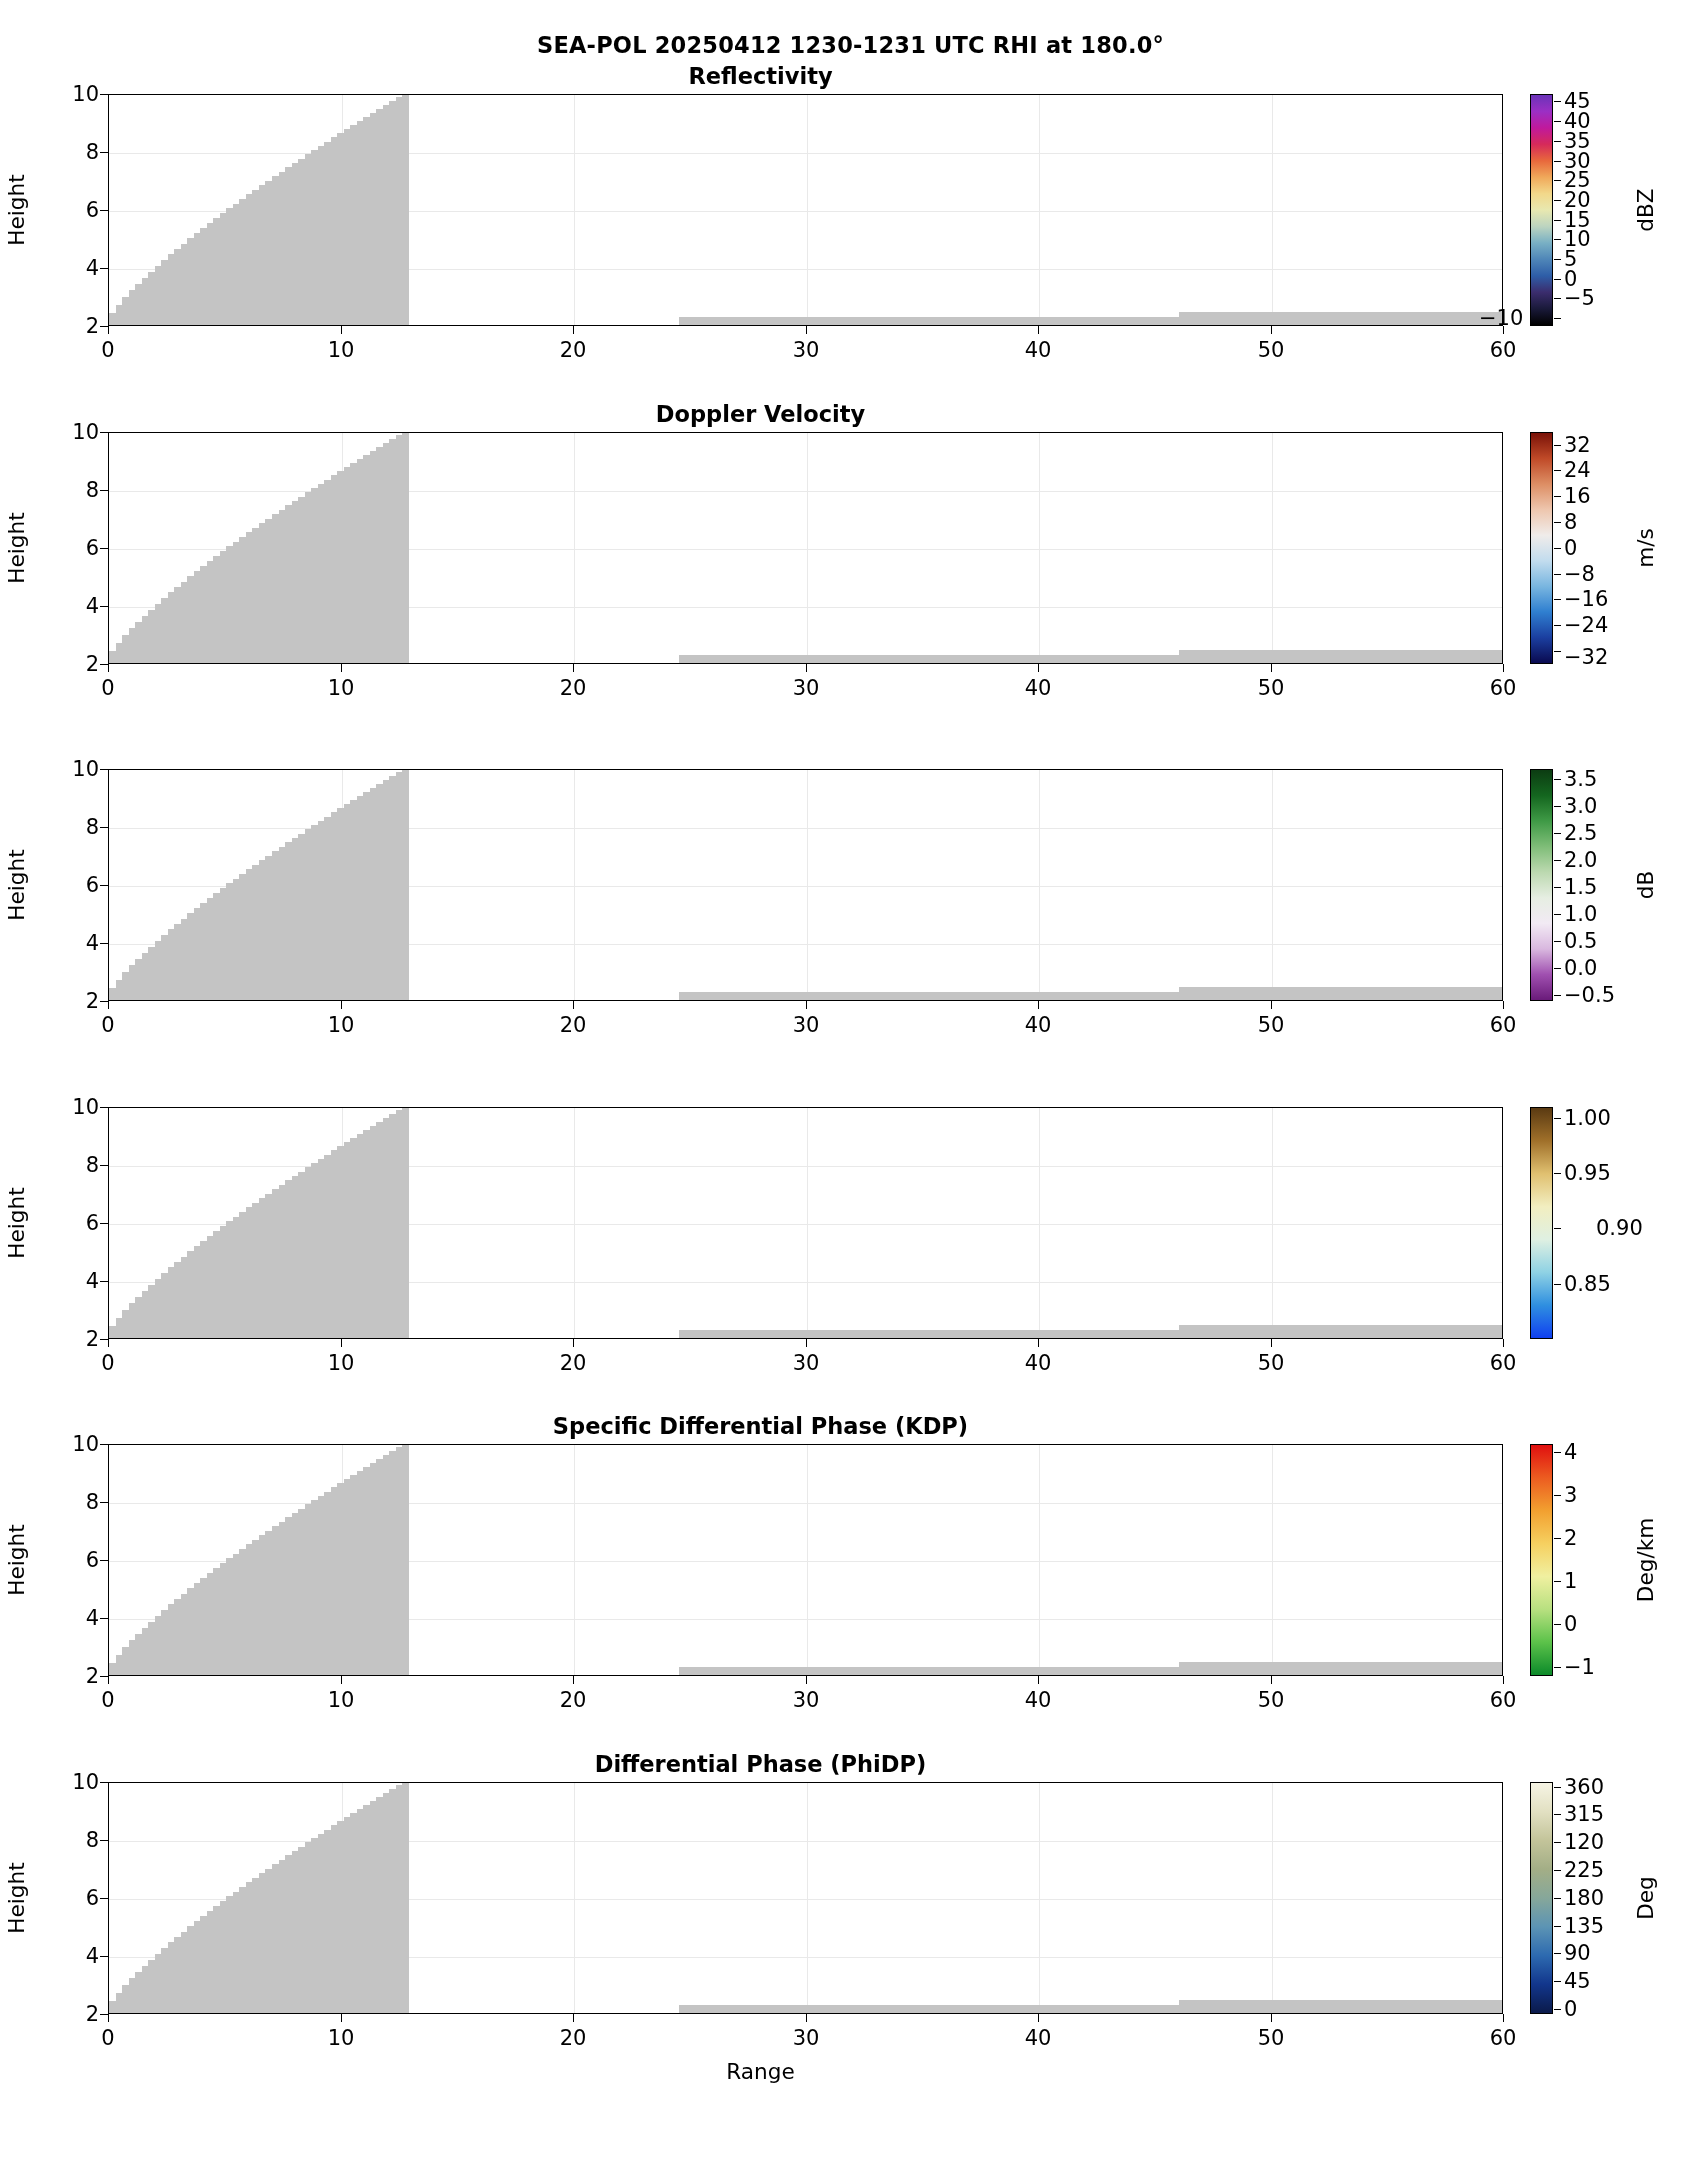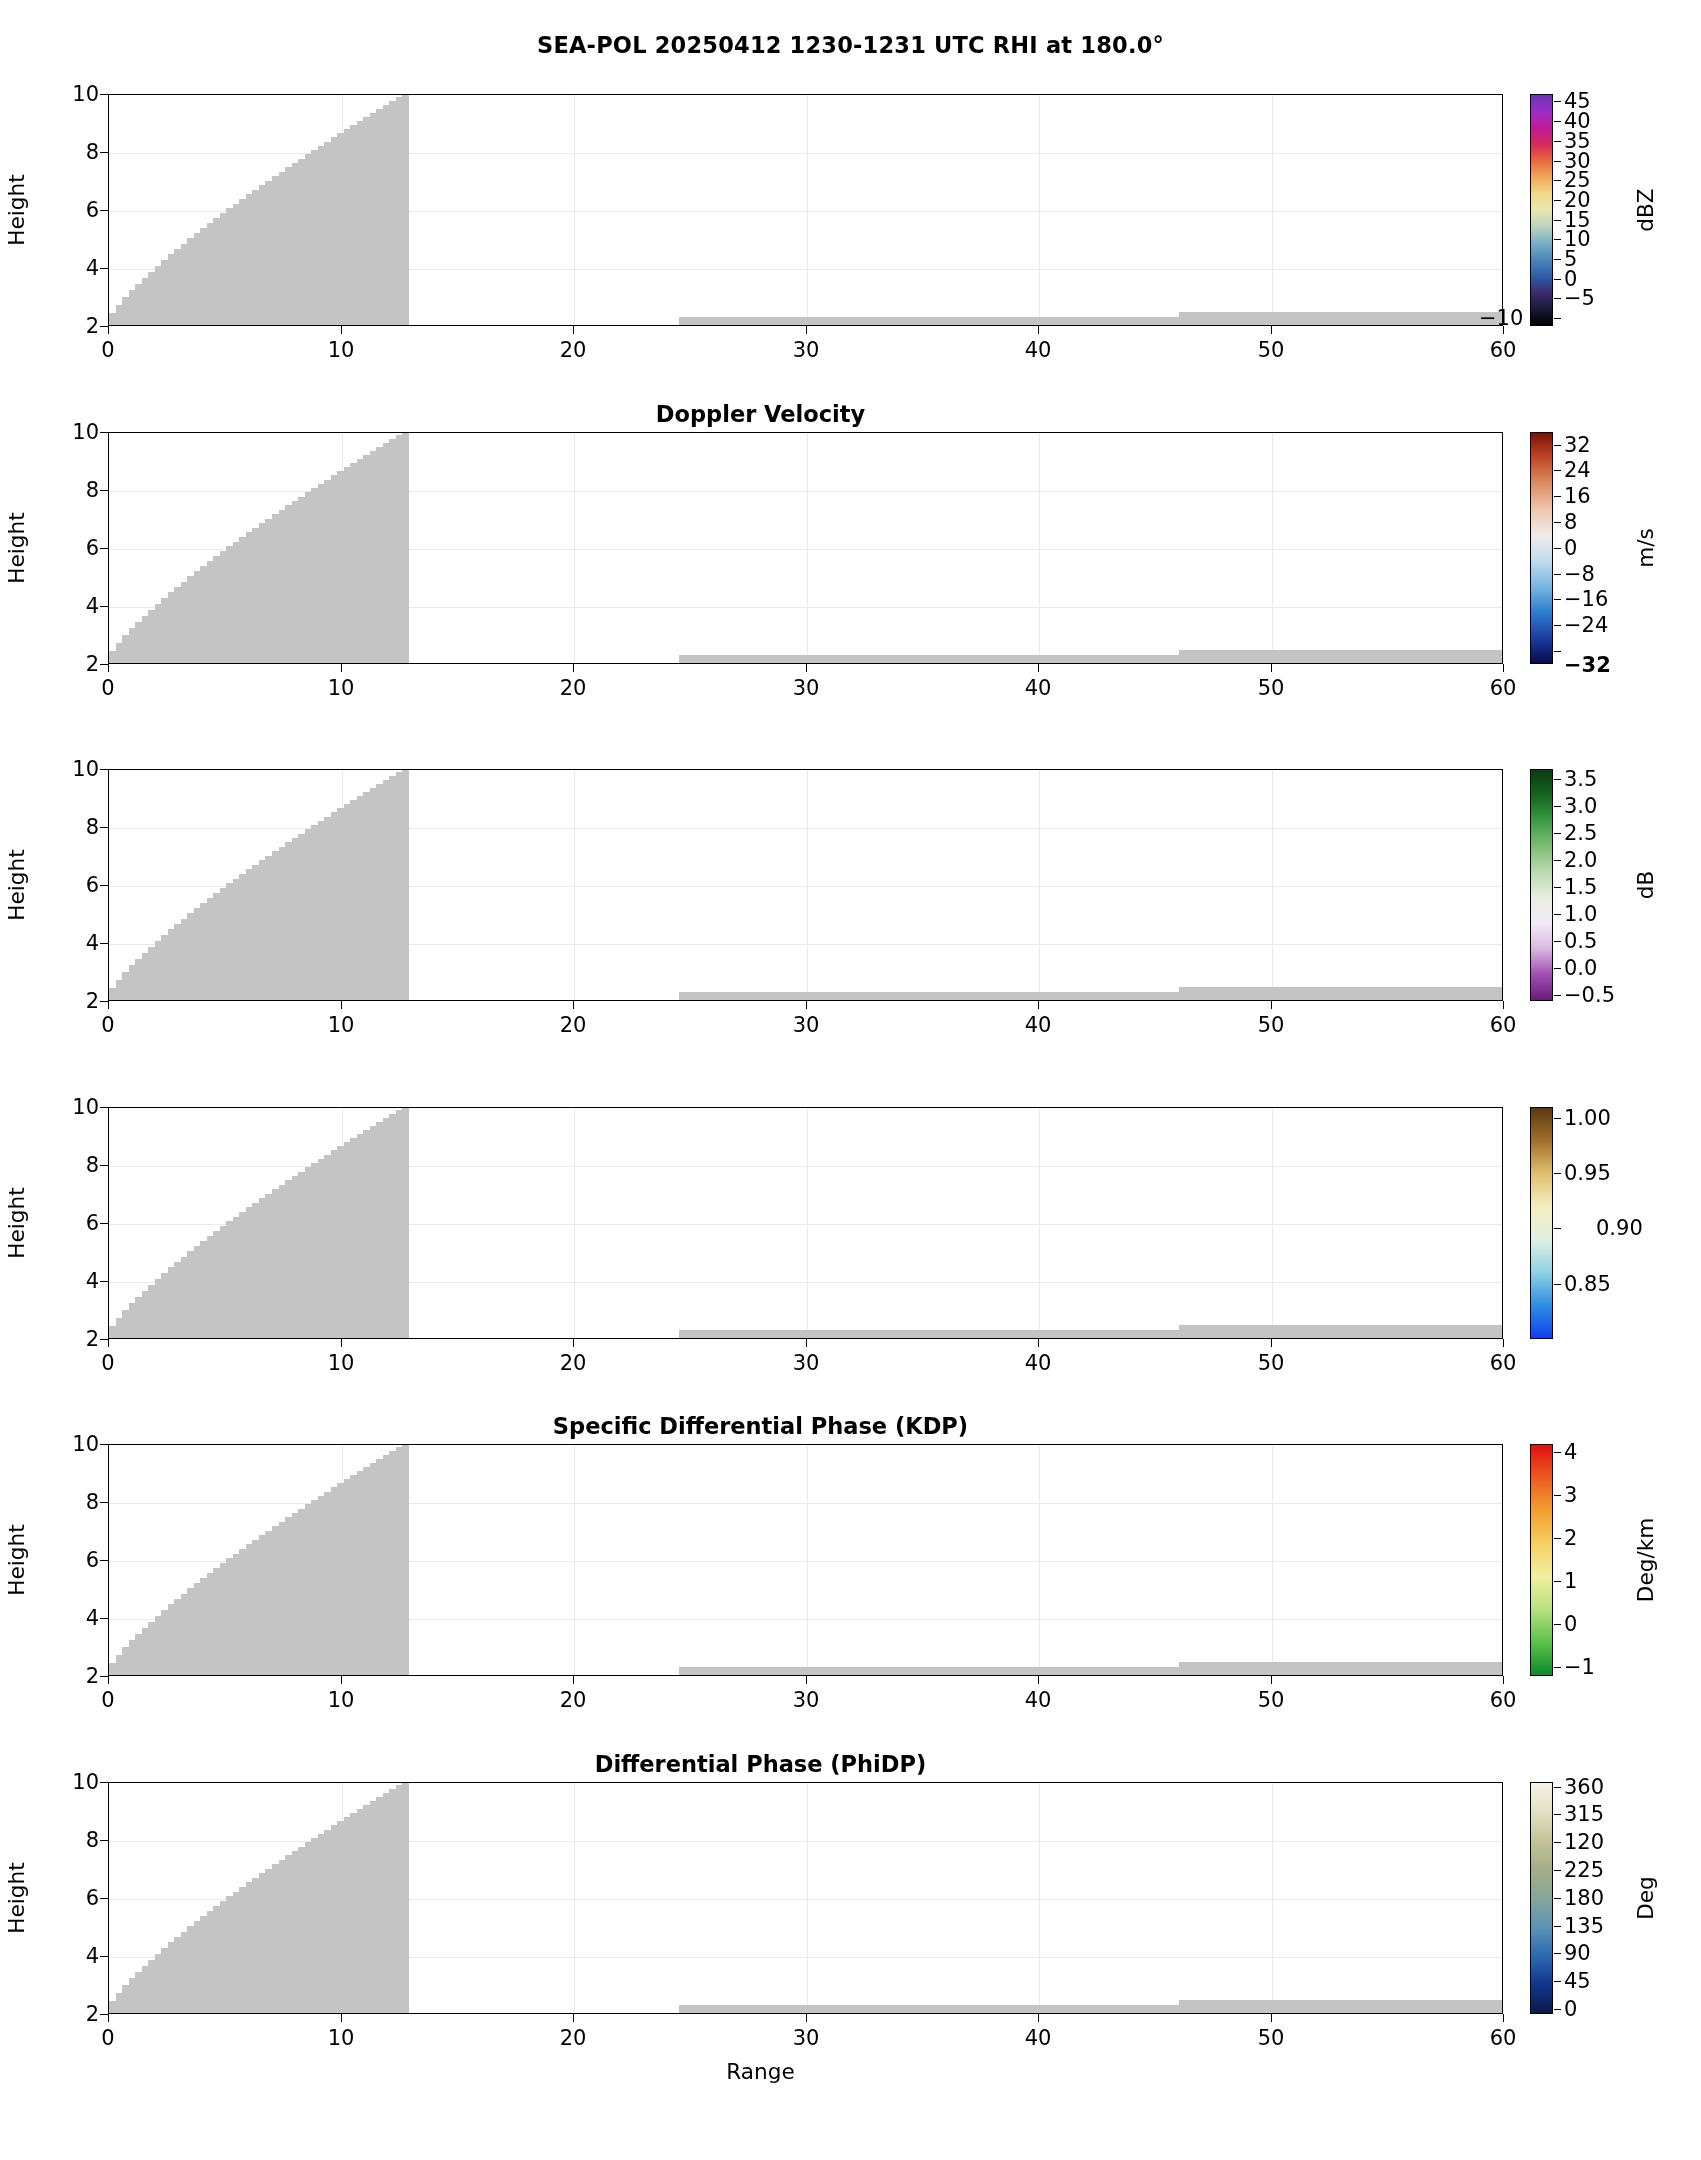--- a/index.html
+++ b/index.html
@@ -149,20 +149,21 @@
     transform-origin: center center;
   }
 </style>
 </head>
 <body>
 
 <div class="figure">
   <div class="suptitle">SEA-POL 20250412 1230-1231 UTC RHI at 180.0°</div>
   <div id="panels">
       <div class="panel" style="top: 63px; height: 326px;">
+        <div class="panel-title">Reflectivity</div>
         <div class="ylabel">Height</div>
         <div class="axes">
           <div class="gridline-v" style="left: 233px;"></div>
           <div class="gridline-v" style="left: 465px;"></div>
           <div class="gridline-v" style="left: 698px;"></div>
           <div class="gridline-v" style="left: 930px;"></div>
           <div class="gridline-v" style="left: 1163px;"></div>
           <div class="gridline-h" style="top: 174px;"></div>
           <div class="gridline-h" style="top: 116px;"></div>
           <div class="gridline-h" style="top: 58px;"></div>
@@ -346,21 +347,21 @@
         <div class="xtick-label" style="left: 806px; top: 275px;">30</div>
         <div class="xtick-mark" style="left: 806px; top: 263px;"></div>
         <div class="xtick-label" style="left: 1038px; top: 275px;">40</div>
         <div class="xtick-mark" style="left: 1038px; top: 263px;"></div>
         <div class="xtick-label" style="left: 1271px; top: 275px;">50</div>
         <div class="xtick-mark" style="left: 1271px; top: 263px;"></div>
         <div class="xtick-label" style="left: 1503px; top: 275px;">60</div>
         <div class="xtick-mark" style="left: 1503px; top: 263px;"></div>
         <div class="cbar" style="left: 1530px; top: 31px; height: 232px; background: linear-gradient(rgb(122, 18, 8), rgb(192, 74, 40), rgb(221, 142, 100), rgb(238, 198, 174), rgb(240, 236, 234), rgb(194, 220, 238), rgb(121, 182, 224), rgb(47, 127, 208), rgb(27, 63, 160), rgb(10, 10, 80));"></div>
         <div class="cbar-tick-mark" style="left: 1554px; top: 250px;"></div>
-        <div class="cbar-tick-label" style="left: 1564px; top: 264px; font-weight: bold;">−32</div>
+        <div class="cbar-tick-label" style="left: 1564px; top: 256px;">−32</div>
         <div class="cbar-tick-mark" style="left: 1554px; top: 224px;"></div>
         <div class="cbar-tick-label" style="left: 1564px; top: 224px;">−24</div>
         <div class="cbar-tick-mark" style="left: 1554px; top: 198px;"></div>
         <div class="cbar-tick-label" style="left: 1564px; top: 198px;">−16</div>
         <div class="cbar-tick-mark" style="left: 1554px; top: 173px;"></div>
         <div class="cbar-tick-label" style="left: 1564px; top: 173px;">−8</div>
         <div class="cbar-tick-mark" style="left: 1554px; top: 147px;"></div>
         <div class="cbar-tick-label" style="left: 1564px; top: 147px;">0</div>
         <div class="cbar-tick-mark" style="left: 1554px; top: 121px;"></div>
         <div class="cbar-tick-label" style="left: 1564px; top: 121px;">8</div>

